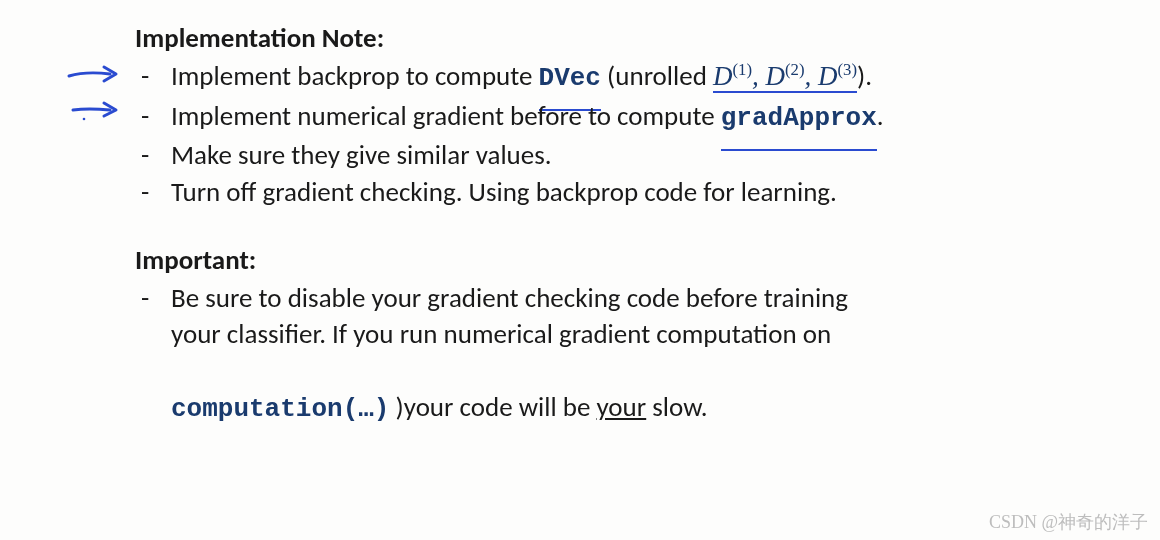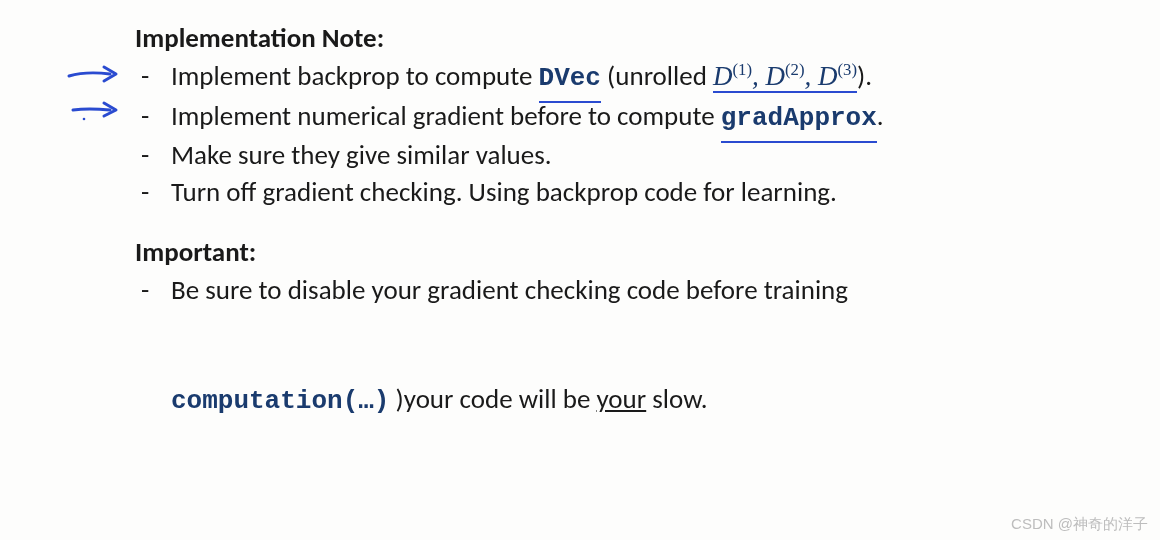--- a/index.html
+++ b/index.html
@@ -33,21 +33,21 @@
     }
     .content { flex: 1; }
     .codevar {
       font-family: 'Courier New', monospace;
       font-weight: 700;
       color: #1a3b6e;
       font-size: 26px;
     }
     .underline-blue {
       border-bottom: 2.5px solid #2a4bd0;
-      padding-bottom: 8px;
+      padding-bottom: 16px;
     }
     .math {
       font-family: 'Cambria Math', 'Times New Roman', serif;
       font-style: italic;
       color: #1a3b6e;
       font-size: 27px;
     }
     .sup {
       font-size: 0.62em;
       vertical-align: super;
@@ -55,28 +55,28 @@
     }
     .very-u {
       text-decoration: underline;
     }
     .arrow {
       position: absolute;
       color: #2a4bd0;
       font-weight: bold;
     }
     .arrow svg { display: block; }
-    .section2 { margin-top: 23px; }
+    .section2 { margin-top: 31px; }
     .watermark {
       position: absolute;
       right: 12px;
       bottom: 6px;
       color: #bdbdbd;
-      font-size: 15px;
-      font-family: Liberation Sans, sans-serif;
+      font-size: 18px;
+      font-family: Liberation Serif, serif;
     }
     .math-underline {
       border-bottom: 2.5px solid #2a4bd0;
       display: inline-block;
       line-height: 1.05;
     }
   </style>
 </head>
 <body>
 
@@ -119,20 +119,20 @@
   <span class="dash">-</span>
   <span class="content">Turn off gradient checking. Using backprop code for learning.</span>
 </div>
 
 <div class="section2">
   <div class="heading">Important:</div>
   <div class="bullet-row wrap">
     <span class="dash">-</span>
     <span class="content">
       <span>Be sure to disable your gradient checking code before training</span><br>
-      <br>
+      <span>your classifier. If you run numerical gradient computation on</span><br>
       <br>
       <span class="codevar">computation(…)</span><span> )your code will be </span><span class="very-u">your</span><span> slow.</span>
     </span>
   </div>
 </div>
 
 <div class="watermark">CSDN @神奇的洋子</div>
 
 </body></html>

